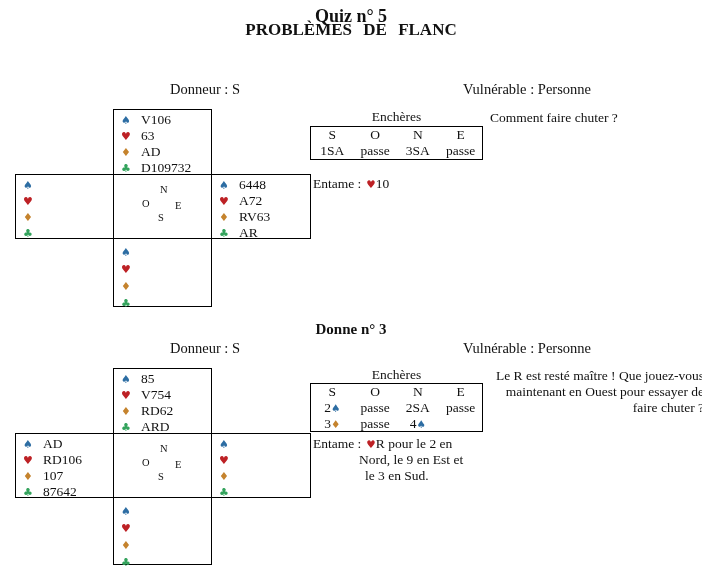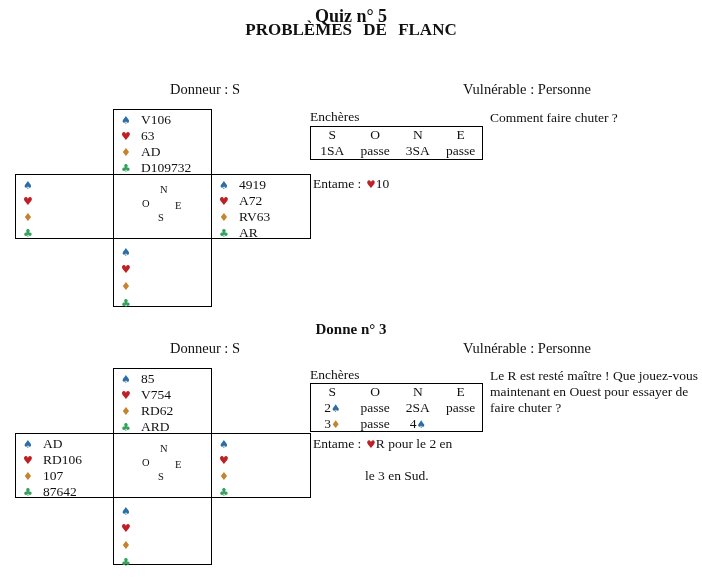--- a/index.html
+++ b/index.html
@@ -20,29 +20,29 @@
   .hand  { padding-top:2px; }
   .hand-row { display:flex; align-items:center; height:16px; }
   .south-hand { padding-top:5px; }
   .south-hand .hand-row { height:17px; }
   .suit-icon { display:inline-block; width:14px; margin-left:7px; font-size:11px;
                font-family:"DejaVu Sans", sans-serif; line-height:1; }
   .cards { font-size:13.5px; margin-left:6px; white-space:nowrap;text-align:right; }
   .cp { position:absolute; font-size:10.5px; }
 
   
-  .ench-label { position:absolute; width:173px; text-align:left; font-size:13.5px; }
+  .ench-label { position:absolute; width:173px; text-align:center; font-size:13.5px; }
   .bid-box { position:absolute; width:173px; border:1px solid #000; box-sizing:border-box; }
   .bid-row { display:flex; height:16px; }
   .bc { width:25%; text-align:center; font-size:13.5px; line-height:16px; white-space:nowrap; }
   .bs { font-family:"DejaVu Sans", sans-serif; font-size:10.5px; }
 
   .lead-line { position:absolute; font-size:13.5px; white-space:nowrap; }
   .lead-label { margin-right:5px; }
-  .q { position:absolute; font-size:13.5px; line-height:16px; }
+  .q { position:absolute; font-size:13.5px; line-height:16px;text-align:right; }
 </style>
 </head>
 <body>
 
 <div class="page">
 
   <div class="abs ctr title" style="top:6px">Quiz n° 5</div>
   <div class="abs ctr subtitle" style="top:20px">PROBLÈMES DE FLANC</div>
 
   <div class="abs lbl" style="left:170px;top:81px">Donneur : S</div>
@@ -91,21 +91,21 @@
     <div class="box" style="left:98px;top:65px;width:99px;height:65px">
       <span class="cp" style="left:46px;top:9px">N</span>
       <span class="cp" style="left:28px;top:23px">O</span>
       <span class="cp" style="left:61px;top:25px">E</span>
       <span class="cp" style="left:44px;top:37px">S</span>
     </div>
 
     <div class="box hand" style="left:196px;top:65px;width:100px;height:65px">
       <div class="hand-row">
           <span class="suit-icon" style="color: rgb(45, 109, 163);">♠</span>
-          <span class="cards">4919</span>
+          <span class="cards">6448</span>
         </div>
       <div class="hand-row">
           <span class="suit-icon" style="color: rgb(189, 33, 37);">♥</span>
           <span class="cards">A72</span>
         </div>
       <div class="hand-row">
           <span class="suit-icon" style="color: rgb(197, 131, 45);">♦</span>
           <span class="cards">RV63</span>
         </div>
       <div class="hand-row">
@@ -270,15 +270,16 @@
   </div>
 
   <div class="q" style="left:490px;top:368px;width:214px">
     <div>Le R est resté maître ! Que jouez-vous</div>
     <div>maintenant en Ouest pour essayer de</div>
     <div>faire chuter ?</div>
   </div>
   <div class="lead-line" style="left:313px;top:436px">
     <span class="lead-label">Entame :</span><span class="bs" style="color: rgb(189, 33, 37);">♥</span><span>R pour le 2 en</span>
   </div>
+  <div class="lead-line" style="left:359px;top:452px">Nord, le 9 en Est et</div>
   <div class="lead-line" style="left:365px;top:468px">le 3 en Sud.</div>
 
 </div>
 
 </body></html>

